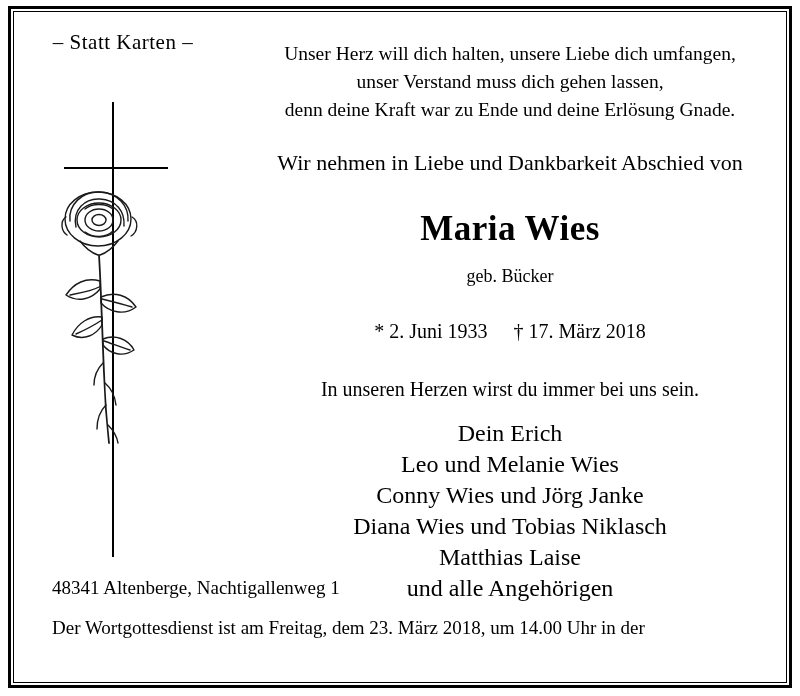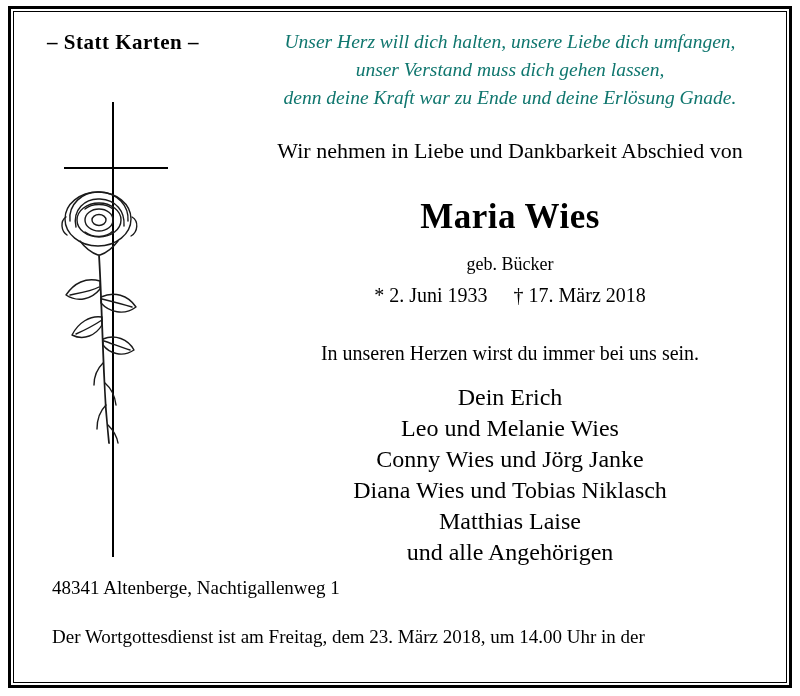--- a/index.html
+++ b/index.html
@@ -56,21 +56,20 @@
   .statt-karten {
     position: absolute;
     left: 14px;
     top: 18px;
     width: 190px;
     text-align: center;
     font-size: 21px;
     letter-spacing: 0.5px;
     color: #000;
     white-space: nowrap;
-    font-weight: bold;
   }
   .cross-wrap {
     position: absolute;
     left: 0;
     top: 90px;
     width: 208px;
     height: 460px;
   }
   .cross-vert {
     position: absolute;
@@ -98,46 +97,45 @@
 
   
   .right-col {
     position: absolute;
     left: 222px;
     top: 0;
     width: 548px;
     text-align: center;
   }
   .poem {
-    margin-top: 16px;
-    font-style: italic;
+    margin-top: 28px;
     font-size: 19.5px;
     line-height: 28px;
-    color: #0f766e;
+    color: #000000;
   }
   .poem div { white-space: nowrap; }
   .intro {
     margin-top: 26px;
     font-size: 22px;
     line-height: 26px;
   }
   .name {
     margin-top: 30px;
     font-size: 35px;
     font-weight: bold;
     letter-spacing: 0.5px;
     line-height: 46px;
   }
   .maiden {
     margin-top: 12px;
     font-size: 18px;
     line-height: 24px;
   }
   .dates {
-    margin-top: 6px;
+    margin-top: 30px;
     font-size: 20px;
     line-height: 26px;
   }
   .dates .gap { display: inline-block; width: 26px; }
   .memorial {
     margin-top: 32px;
     font-size: 20px;
     line-height: 26px;
   }
   .survivors {
@@ -152,21 +150,21 @@
     left: 38px;
     top: 564px;
     width: 716px;
     text-align: left;
   }
   .address {
     font-size: 19px;
     line-height: 24px;
   }
   .service {
-    margin-top: 23px;
+    margin-top: 14px;
     font-size: 19px;
     line-height: 27px;
   }
   .service .line2 {
     display: block;
   }
 </style>
 </head>
 <body>
 

